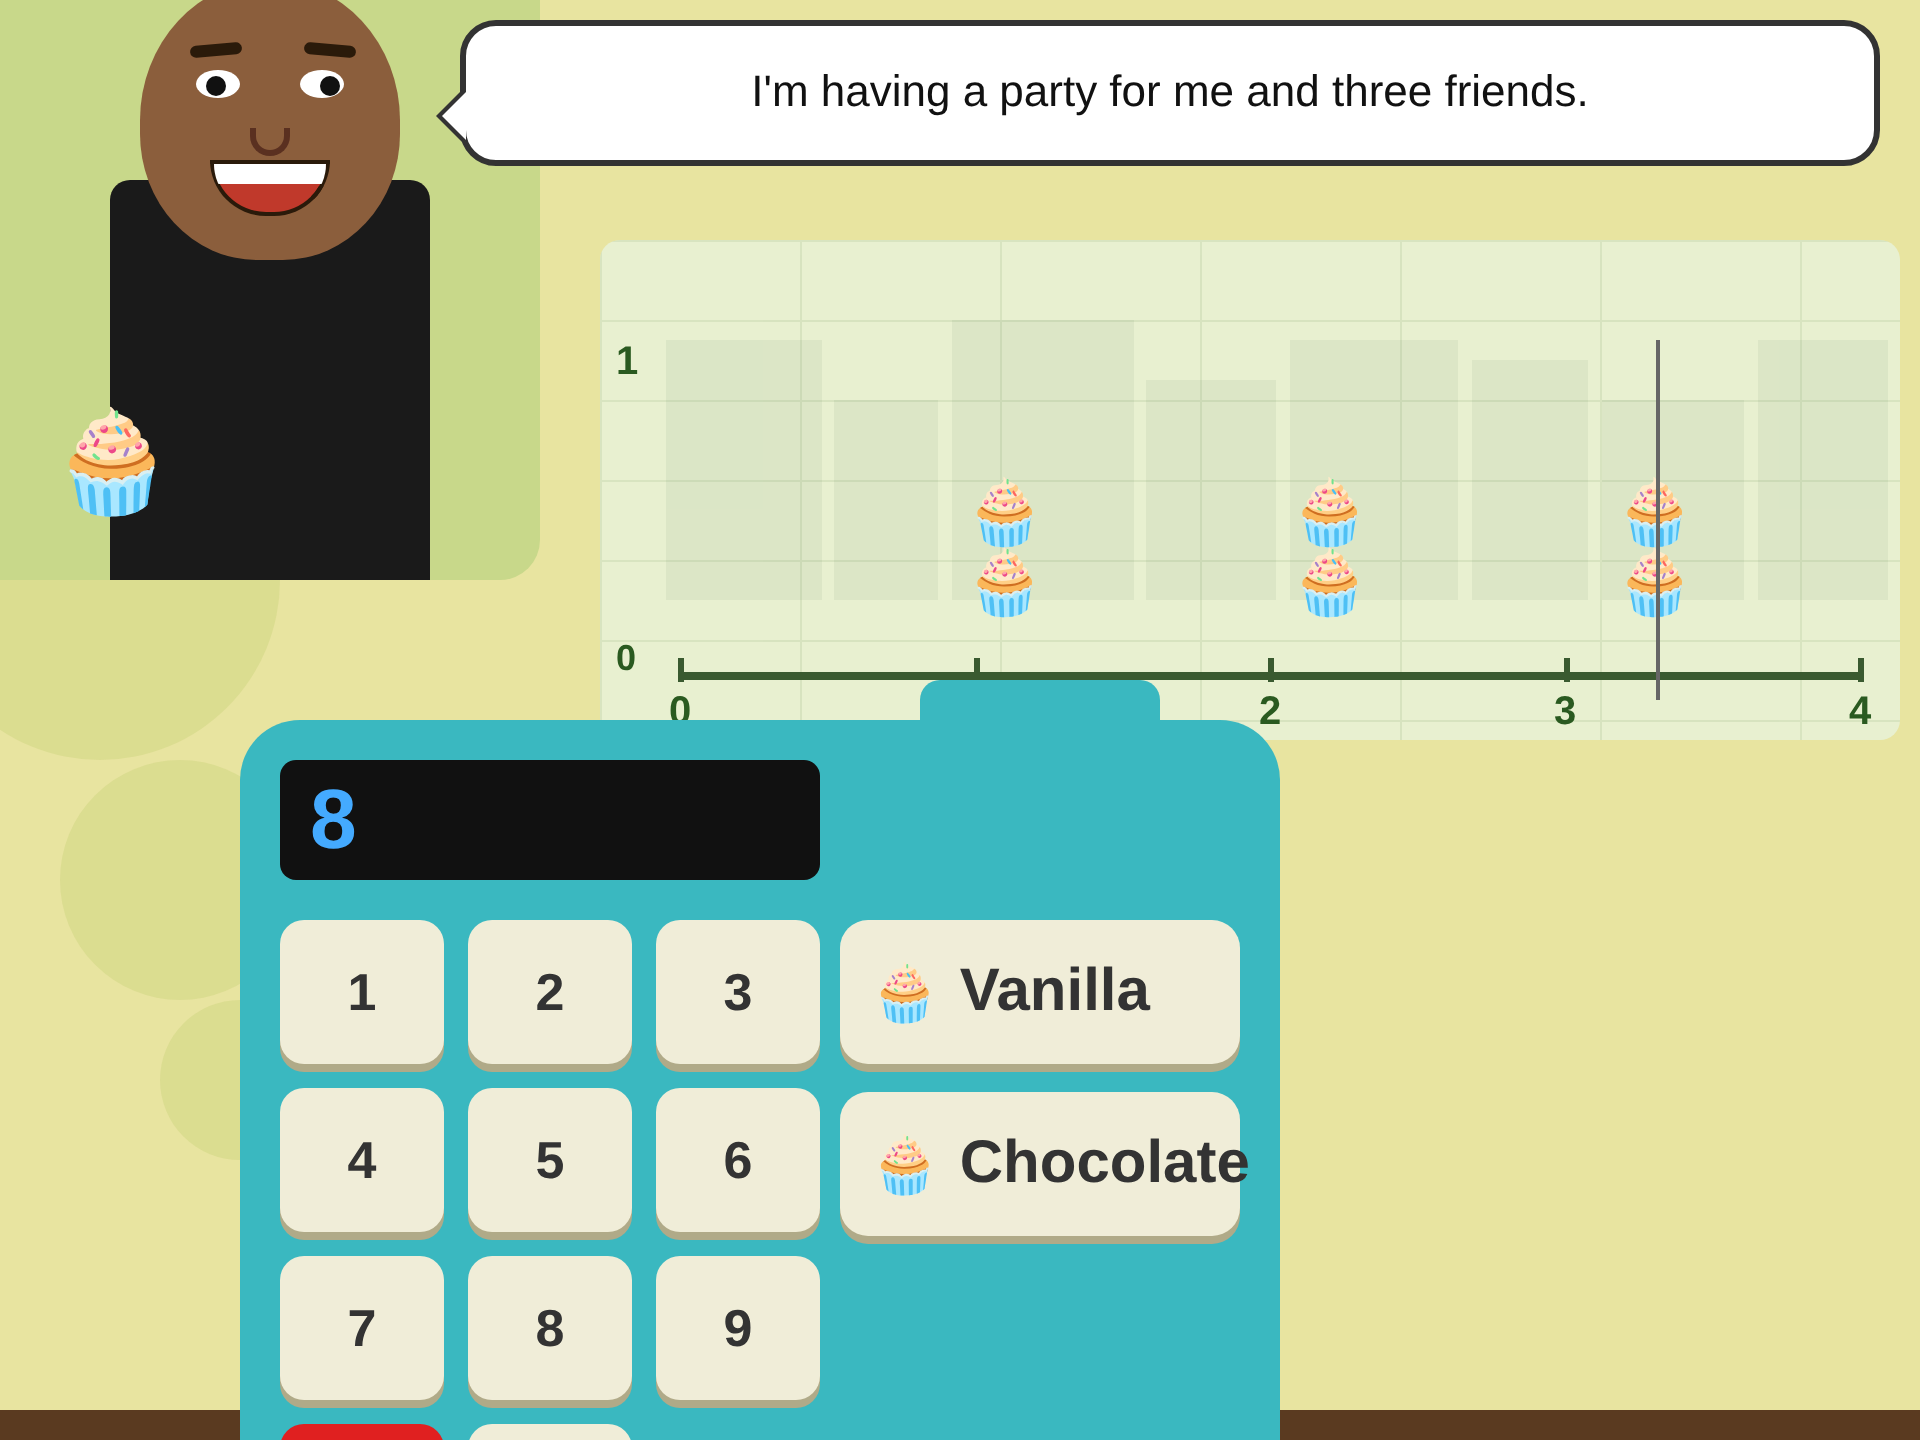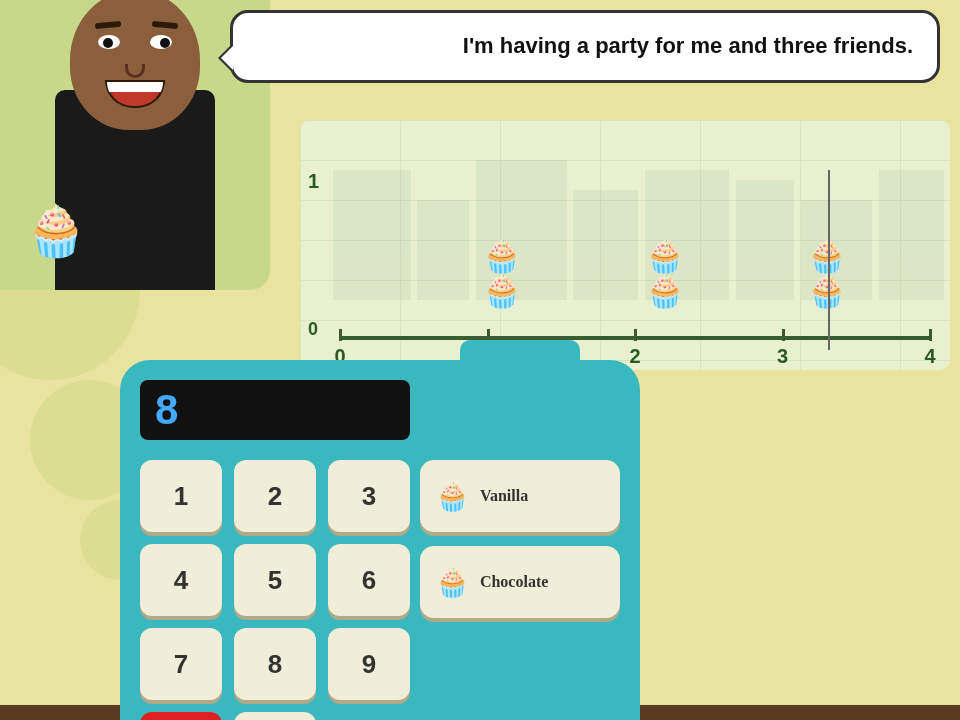--- a/index.html
+++ b/index.html
@@ -49,24 +49,24 @@
     .speech-bubble::after {
       content: '';
       position: absolute;
       left: -24px;
       top: 33px;
       border: 12px solid transparent;
       border-right-color: white;
     }
     .speech-text {
       font-size: 22px;
-      font-weight: bold;
+      font-weight: normal;
       color: #111;
       line-height: 1.4;
-      text-align: right;
+      text-align: center;
     }
 
     
     .character-area {
       position: absolute;
       top: 0;
       left: 0;
       width: 270px;
       height: 290px;
       z-index: 5;
@@ -367,24 +367,23 @@
       padding: 0 15px;
       margin-bottom: 14px;
       cursor: pointer;
       box-shadow: 0 4px 0 #b0aa88;
       gap: 10px;
     }
     .flavor-icon {
       font-size: 28px;
     }
     .flavor-label {
-      font-size: 16px;
+      font-size: 30px;
       font-weight: bold;
       color: #333;
-      font-family: Liberation Serif, serif;
     }
 
     
     .floor {
       position: absolute;
       bottom: 0;
       left: 0;
       right: 0;
       height: 15px;
       background: #5a3a20;

